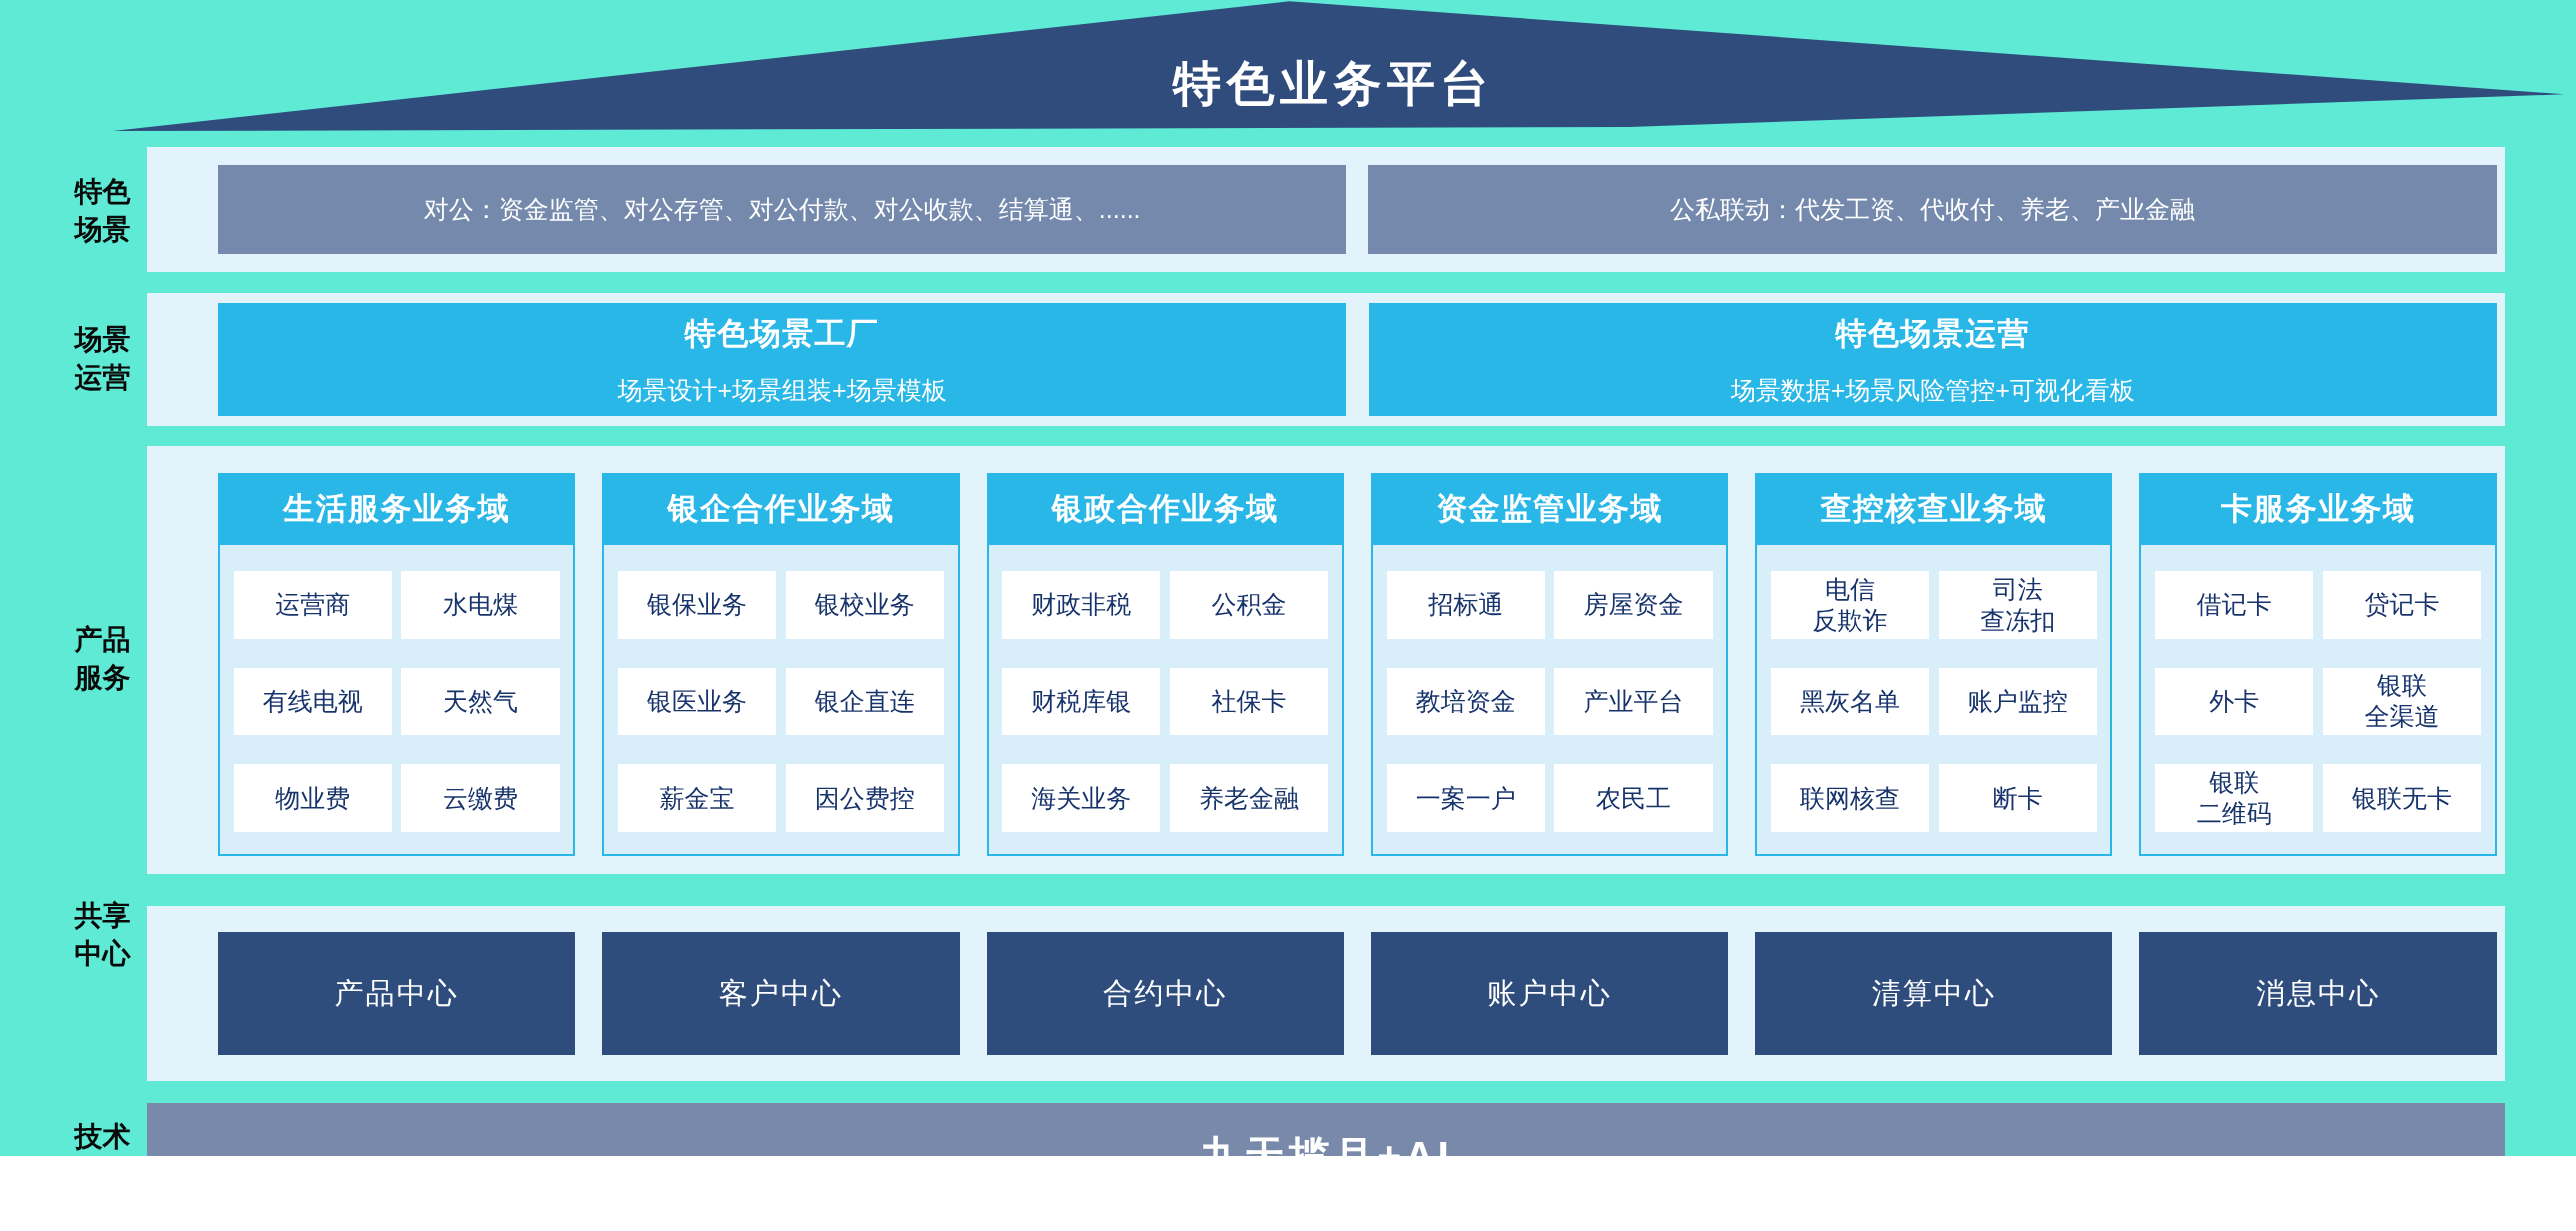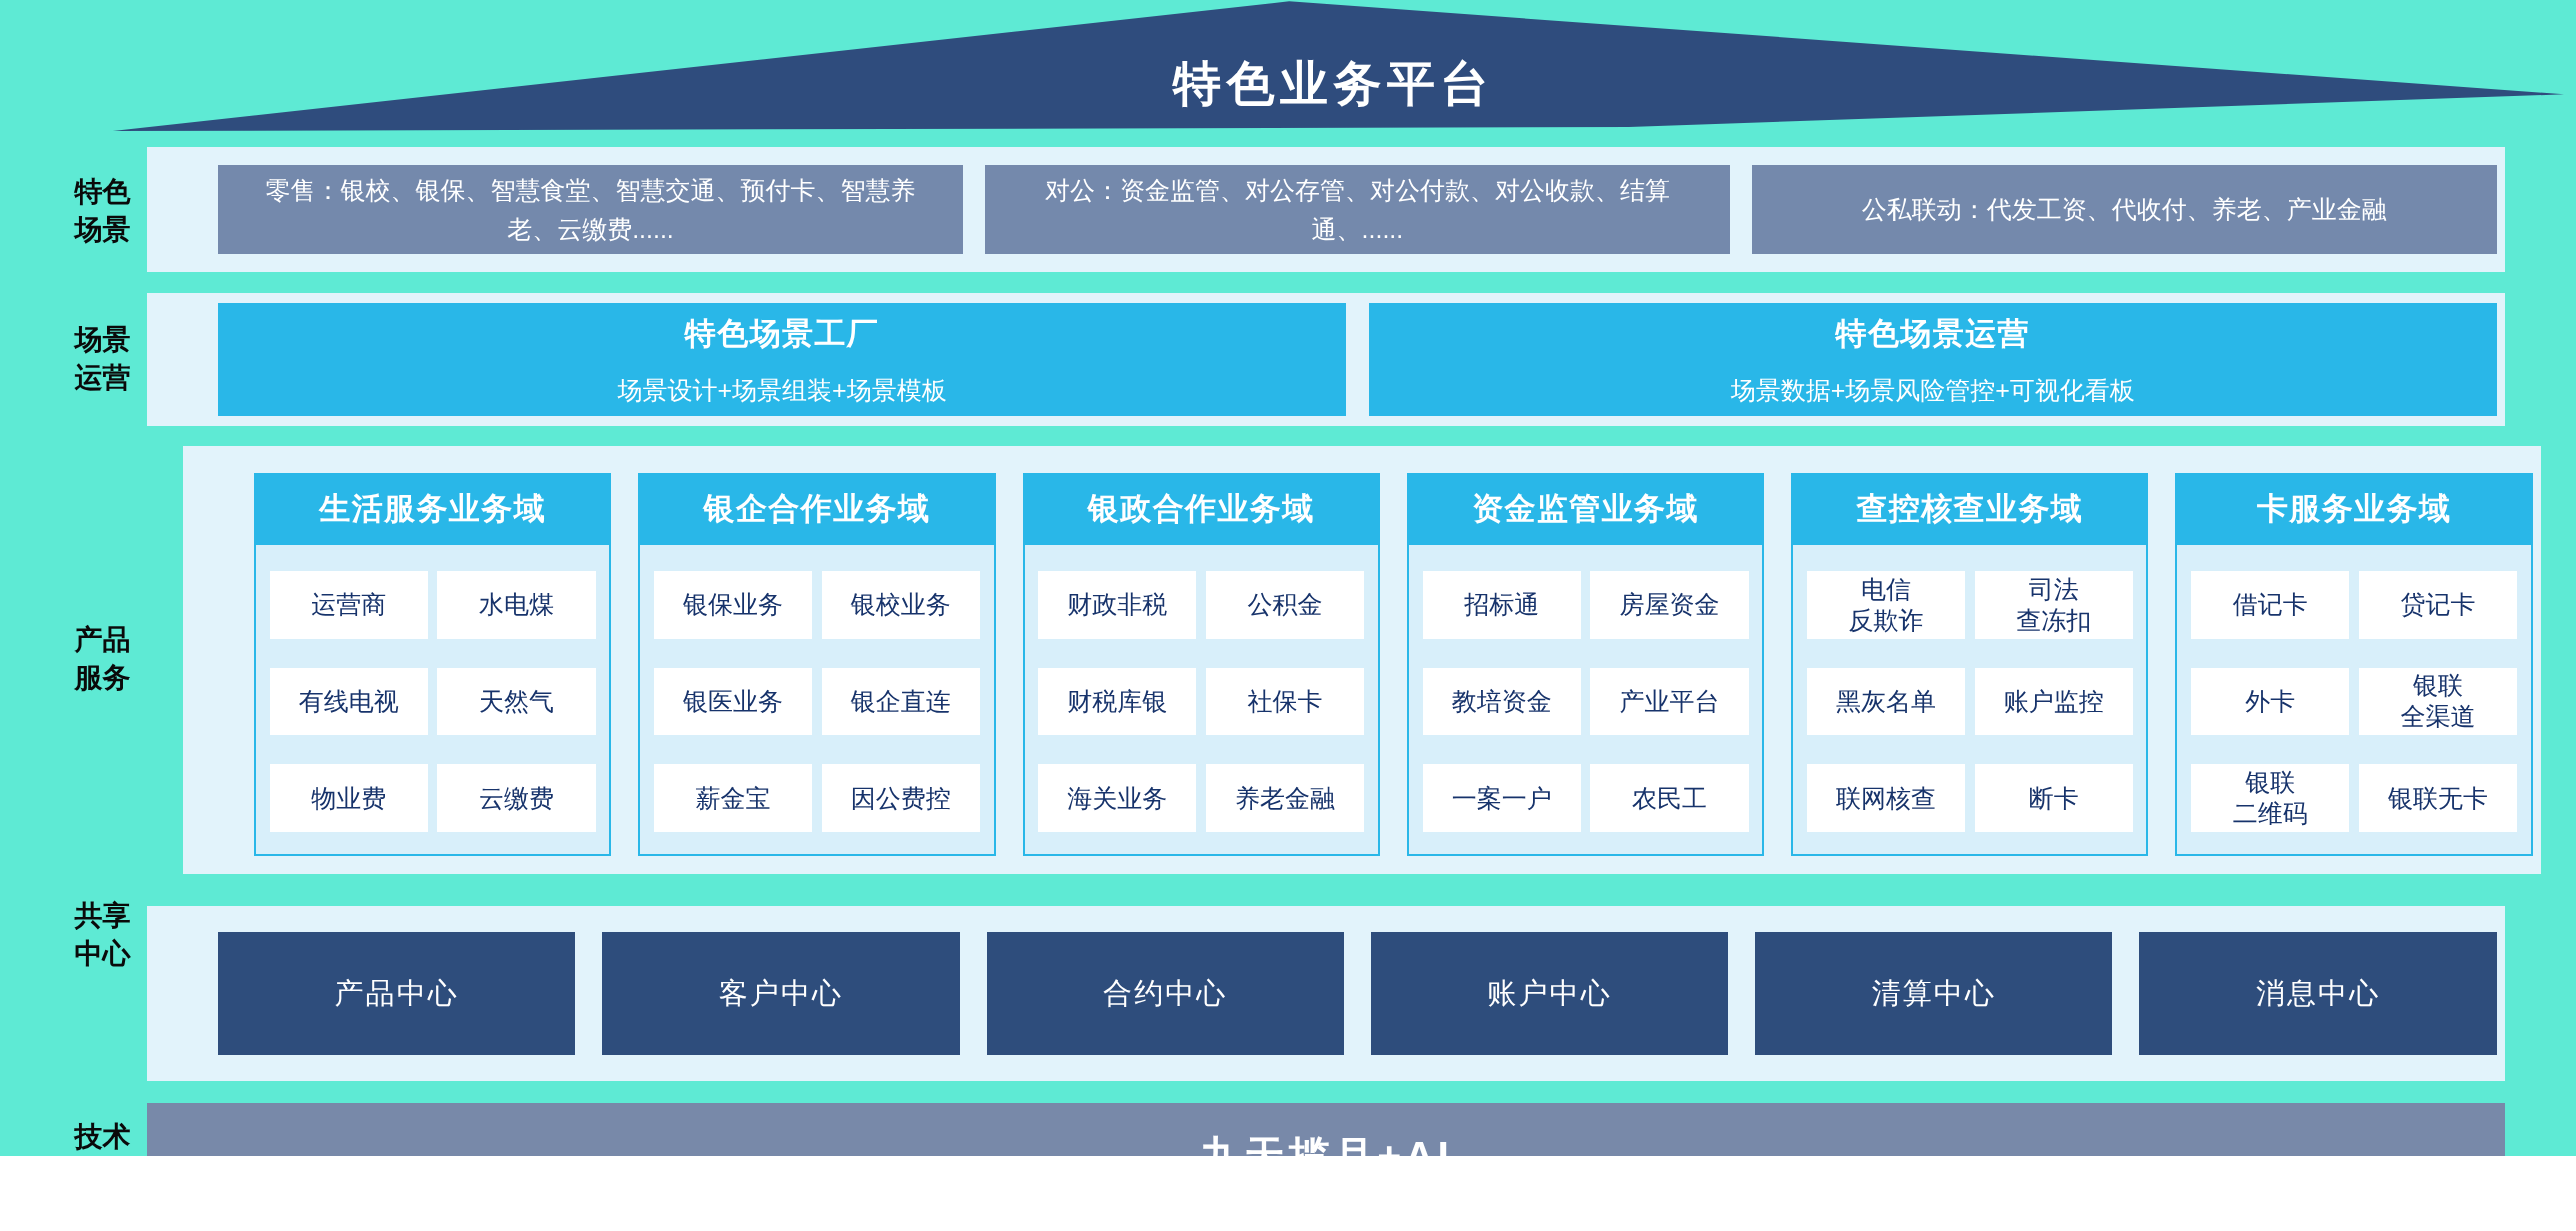--- a/index.html
+++ b/index.html
@@ -35,21 +35,21 @@
     display:flex; align-items:center; justify-content:center; text-align:center;
     padding:0 23px; box-sizing:border-box;
   }
   .band2 { top:293px; height:133px; display:flex; gap:22.6px; padding:9.6px 8.2px 9.6px 71px; }
   .ops-box {
     flex:1; background:#29B7E8; color:#ffffff;
     display:flex; flex-direction:column; align-items:center; justify-content:center; gap:19px;
   }
   .ops-title { font-size:31px; font-weight:700; letter-spacing:1.4px; }
   .ops-subtitle { font-size:25px; }
-  .band3 { top:446px; height:428px; display:flex; gap:27px; padding:27px 8.2px 18px 71px;margin-left:36px; }
+  .band3 { top:446px; height:428px; display:flex; gap:27px; padding:27px 8.2px 18px 71px; }
   .prod-col { flex:1; display:flex; flex-direction:column; }
   .prod-header {
     height:72px; flex:0 0 72px; background:#29B7E8; color:#ffffff;
     font-weight:700; font-size:31px; letter-spacing:1.4px;
     display:flex; align-items:center; justify-content:center;
   }
   .prod-body {
     flex:1; border:2.1px solid #29B7E8; border-top:none; background:#D8EFFA;
     display:grid; grid-template-columns:1fr 1fr; grid-template-rows:repeat(3,1fr);
     column-gap:9.6px; row-gap:29px; padding:26px 13.7px 22px; box-sizing:border-box;
@@ -84,21 +84,20 @@
   <div class="side-label" style="top:359px">场景
 运营</div>
   <div class="side-label" style="top:659px">产品
 服务</div>
   <div class="side-label" style="top:935px">共享
 中心</div>
   <div class="side-label" style="top:1156px">技术
 支撑</div>
 
   <div class="band band1">
-    <div class="scene-box">零售：银校、银保、智慧食堂、智慧交通、预付卡、智慧养老、云缴费......</div>
     <div class="scene-box">对公：资金监管、对公存管、对公付款、对公收款、结算通、......</div>
     <div class="scene-box">公私联动：代发工资、代收付、养老、产业金融</div>
   </div>
 
   <div class="band band2">
     <div class="ops-box">
       <div class="ops-title">特色场景工厂</div>
       <div class="ops-subtitle">场景设计+场景组装+场景模板</div>
     </div>
     <div class="ops-box">

